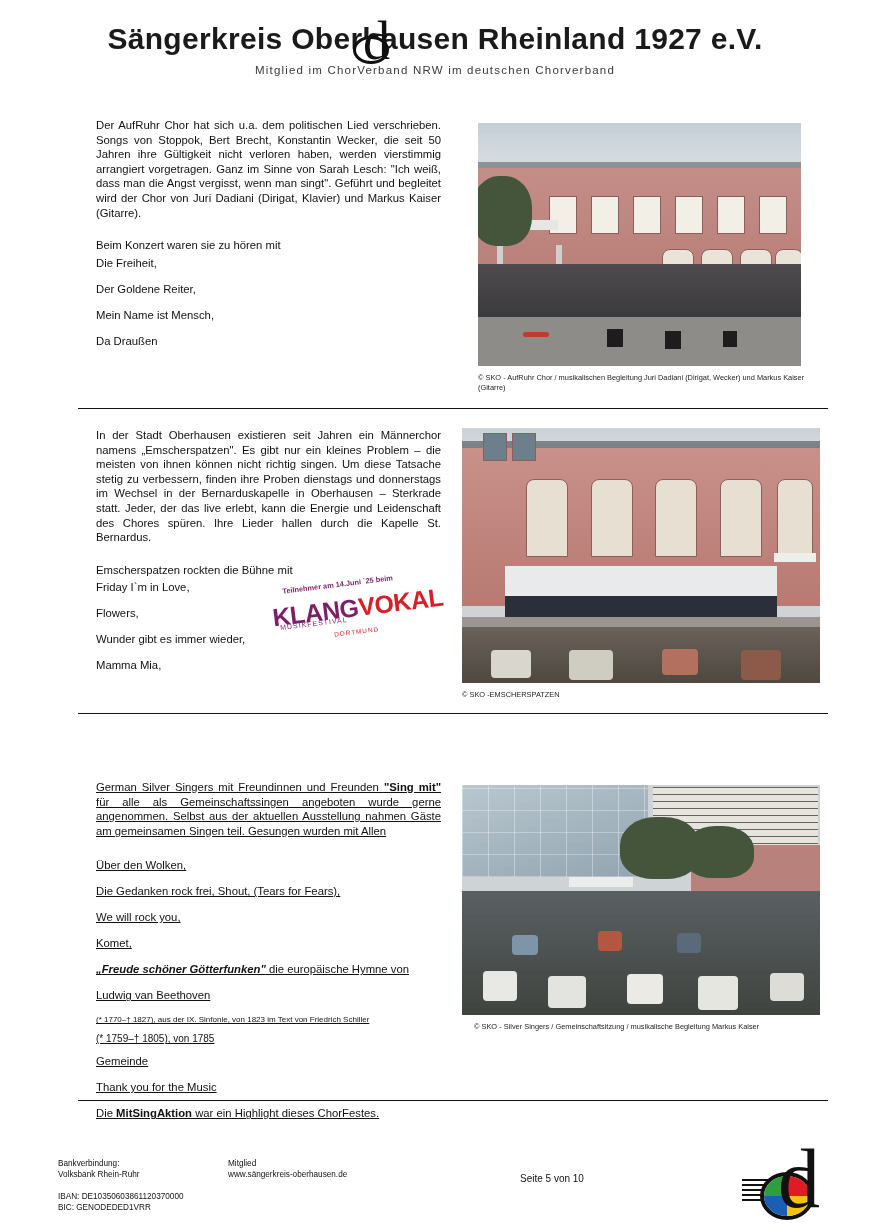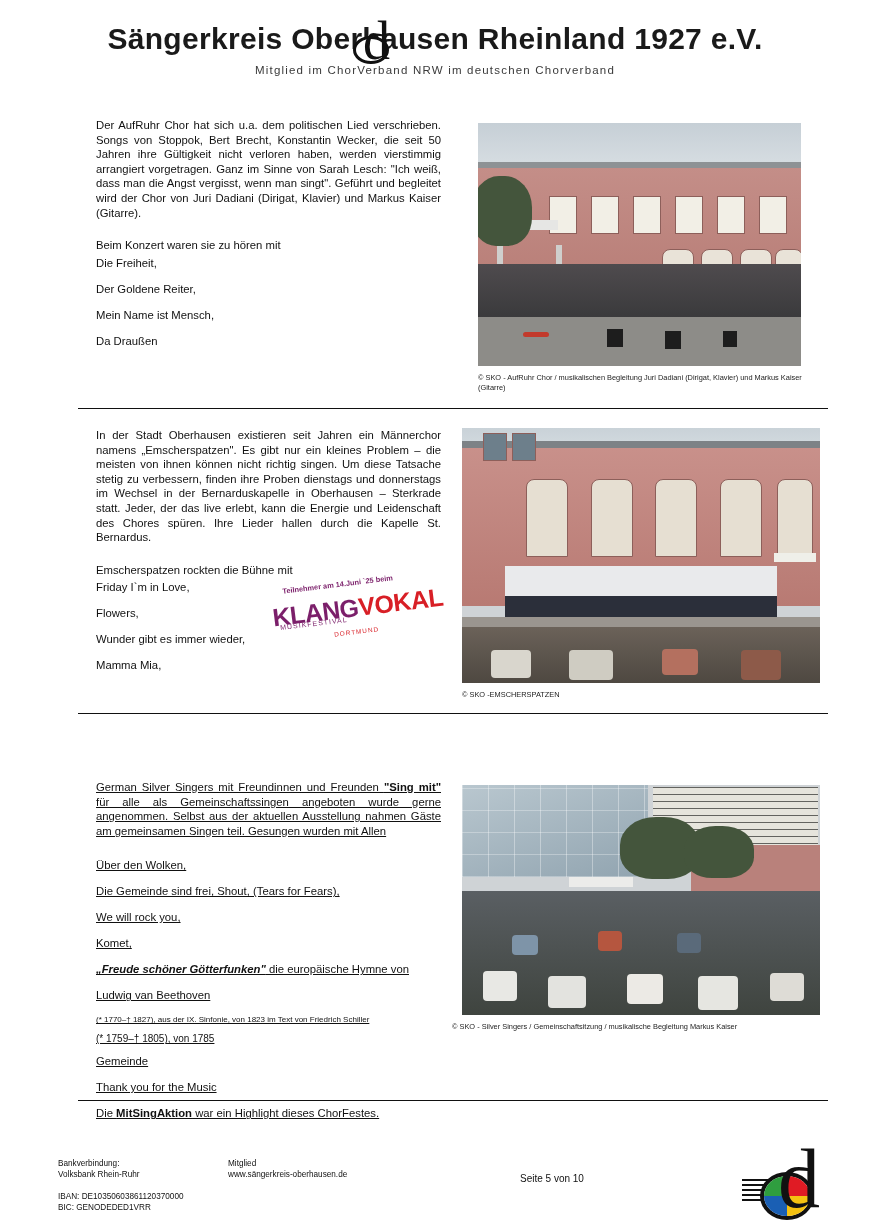--- a/index.html
+++ b/index.html
@@ -257,21 +257,21 @@
       <div class="ph-tree" style="left:-2%; top:22%; width:60px; height:70px;"></div>
 
       <div class="ph-crowd" style="top:58%; height:22%; background:linear-gradient(#4f4b4e,#3a3a3c);"></div>
       <div class="ph-ground" style="height:20%; background:#8d8c88;"></div>
 
       <div style="position:absolute; left:40%; bottom:8%; width:16px; height:18px; background:#1d1d1d;"></div>
       <div style="position:absolute; left:58%; bottom:7%; width:16px; height:18px; background:#1d1d1d;"></div>
       <div style="position:absolute; left:76%; bottom:8%; width:14px; height:16px; background:#1d1d1d;"></div>
       <div style="position:absolute; left:14%; bottom:12%; width:26px; height:5px; background:#c23a2c; border-radius:3px;"></div>
     </div>
-    <div class="caption" style="left:478px; top:255px; width:330px;">© SKO - AufRuhr Chor / musikalischen Begleitung Juri Dadiani (Dirigat, Klavier) und Markus Kaiser (Gitarre)</div>
+    <div class="caption" style="left:478px; top:255px; width:330px;">© SKO - AufRuhr Chor / musikalischen Begleitung Juri Dadiani (Dirigat, Wecker) und Markus Kaiser (Gitarre)</div>
 
     <div class="divider" style="top:290px;"></div>
   </div>
 
   <div class="section" style="top:428px;">
     <div class="col-text" style="top:0;">
       <div>In der Stadt Oberhausen existieren seit Jahren ein Männerchor namens „Emscherspatzen". Es gibt nur ein kleines Problem – die meisten von ihnen können nicht richtig singen. Um diese Tatsache stetig zu verbessern, finden ihre Proben dienstags und donnerstags im Wechsel in der Bernarduskapelle in Oberhausen – Sterkrade statt. Jeder, der das live erlebt, kann die Energie und Leidenschaft des Chores spüren. Ihre Lieder hallen durch die Kapelle St. Bernardus.</div>
       <div style="margin-top:18px;">Emscherspatzen rockten die Bühne mit</div>
       <div class="lines">
         <div>Friday I`m in Love,</div>
@@ -321,21 +321,21 @@
 
     <div class="divider" style="top:285px;"></div>
   </div>
 
   <div class="section" style="top:780px;">
     <div class="col-text" style="top:0;text-decoration:underline;">
       <div><span>German Silver Singers mit Freundinnen und Freunden </span><b>"Sing mit"</b><span> für alle als Gemeinschaftssingen angeboten wurde gerne angenommen. Selbst aus der aktuellen Ausstellung nahmen Gäste am gemeinsamen Singen teil. Gesungen wurden mit Allen</span></div>
 
       <div class="lines" style="margin-top:20px;">
         <div>Über den Wolken,</div>
-        <div>Die Gemeinde sind frei, Shout, (Tears for Fears),</div>
+        <div>Die Gedanken rock frei, Shout, (Tears for Fears),</div>
         <div>We will rock you,</div>
         <div>Komet,</div>
         <div><b><i>„Freude schöner Götterfunken"</i></b><span> die europäische Hymne von</span></div>
         <div>Ludwig van Beethoven</div>
         <div style="font-size:8px; line-height:11px; margin-bottom:8px;">(* 1770–† 1827), aus der IX. Sinfonie, von 1823 im Text von Friedrich Schiller</div>
         <div style="font-size:10px; line-height:11px; margin-bottom:10px;">(* 1759–† 1805), von 1785</div>
         <div>Gemeinde</div>
         <div>Thank you for the Music</div>
         <div><span>Die </span><b>MitSingAktion</b><span> war ein Highlight dieses ChorFestes.</span></div>
       </div>
@@ -362,21 +362,21 @@
 
       <div style="position:absolute; left:6%; bottom:6%; width:34px; height:30px; background:#e8e8e4; border-radius:4px;"></div>
       <div style="position:absolute; left:24%; bottom:3%; width:38px; height:32px; background:#e3e3df; border-radius:4px;"></div>
       <div style="position:absolute; left:46%; bottom:5%; width:36px; height:30px; background:#eceae5; border-radius:4px;"></div>
       <div style="position:absolute; left:66%; bottom:2%; width:40px; height:34px; background:#e6e6e1; border-radius:4px;"></div>
       <div style="position:absolute; left:86%; bottom:6%; width:34px; height:28px; background:#dedcd6; border-radius:4px;"></div>
       <div style="position:absolute; left:14%; bottom:26%; width:26px; height:20px; background:#7e94a8; border-radius:4px;"></div>
       <div style="position:absolute; left:38%; bottom:28%; width:24px; height:20px; background:#b5563f; border-radius:4px;"></div>
       <div style="position:absolute; left:60%; bottom:27%; width:24px; height:20px; background:#5a6a7a; border-radius:4px;"></div>
     </div>
-    <div class="caption" style="left:452px; top:242px; width:340px;">© SKO - Silver Singers / Gemeinschaftsitzung / musikalische Begleitung Markus Kaiser</div>
+    <div class="caption" style="left:474px; top:242px; width:340px;">© SKO - Silver Singers / Gemeinschaftsitzung / musikalische Begleitung Markus Kaiser</div>
 
     <div class="divider" style="top:320px;"></div>
   </div>
 
   <div class="footer">
     <div class="footer-block" style="left:58px; top:18px;">
       <div>Bankverbindung:</div>
       <div>Volksbank Rhein-Ruhr</div>
       <div style="margin-top:11px;">IBAN: DE10350603861120370000</div>
       <div>BIC:  GENODEDED1VRR</div>

